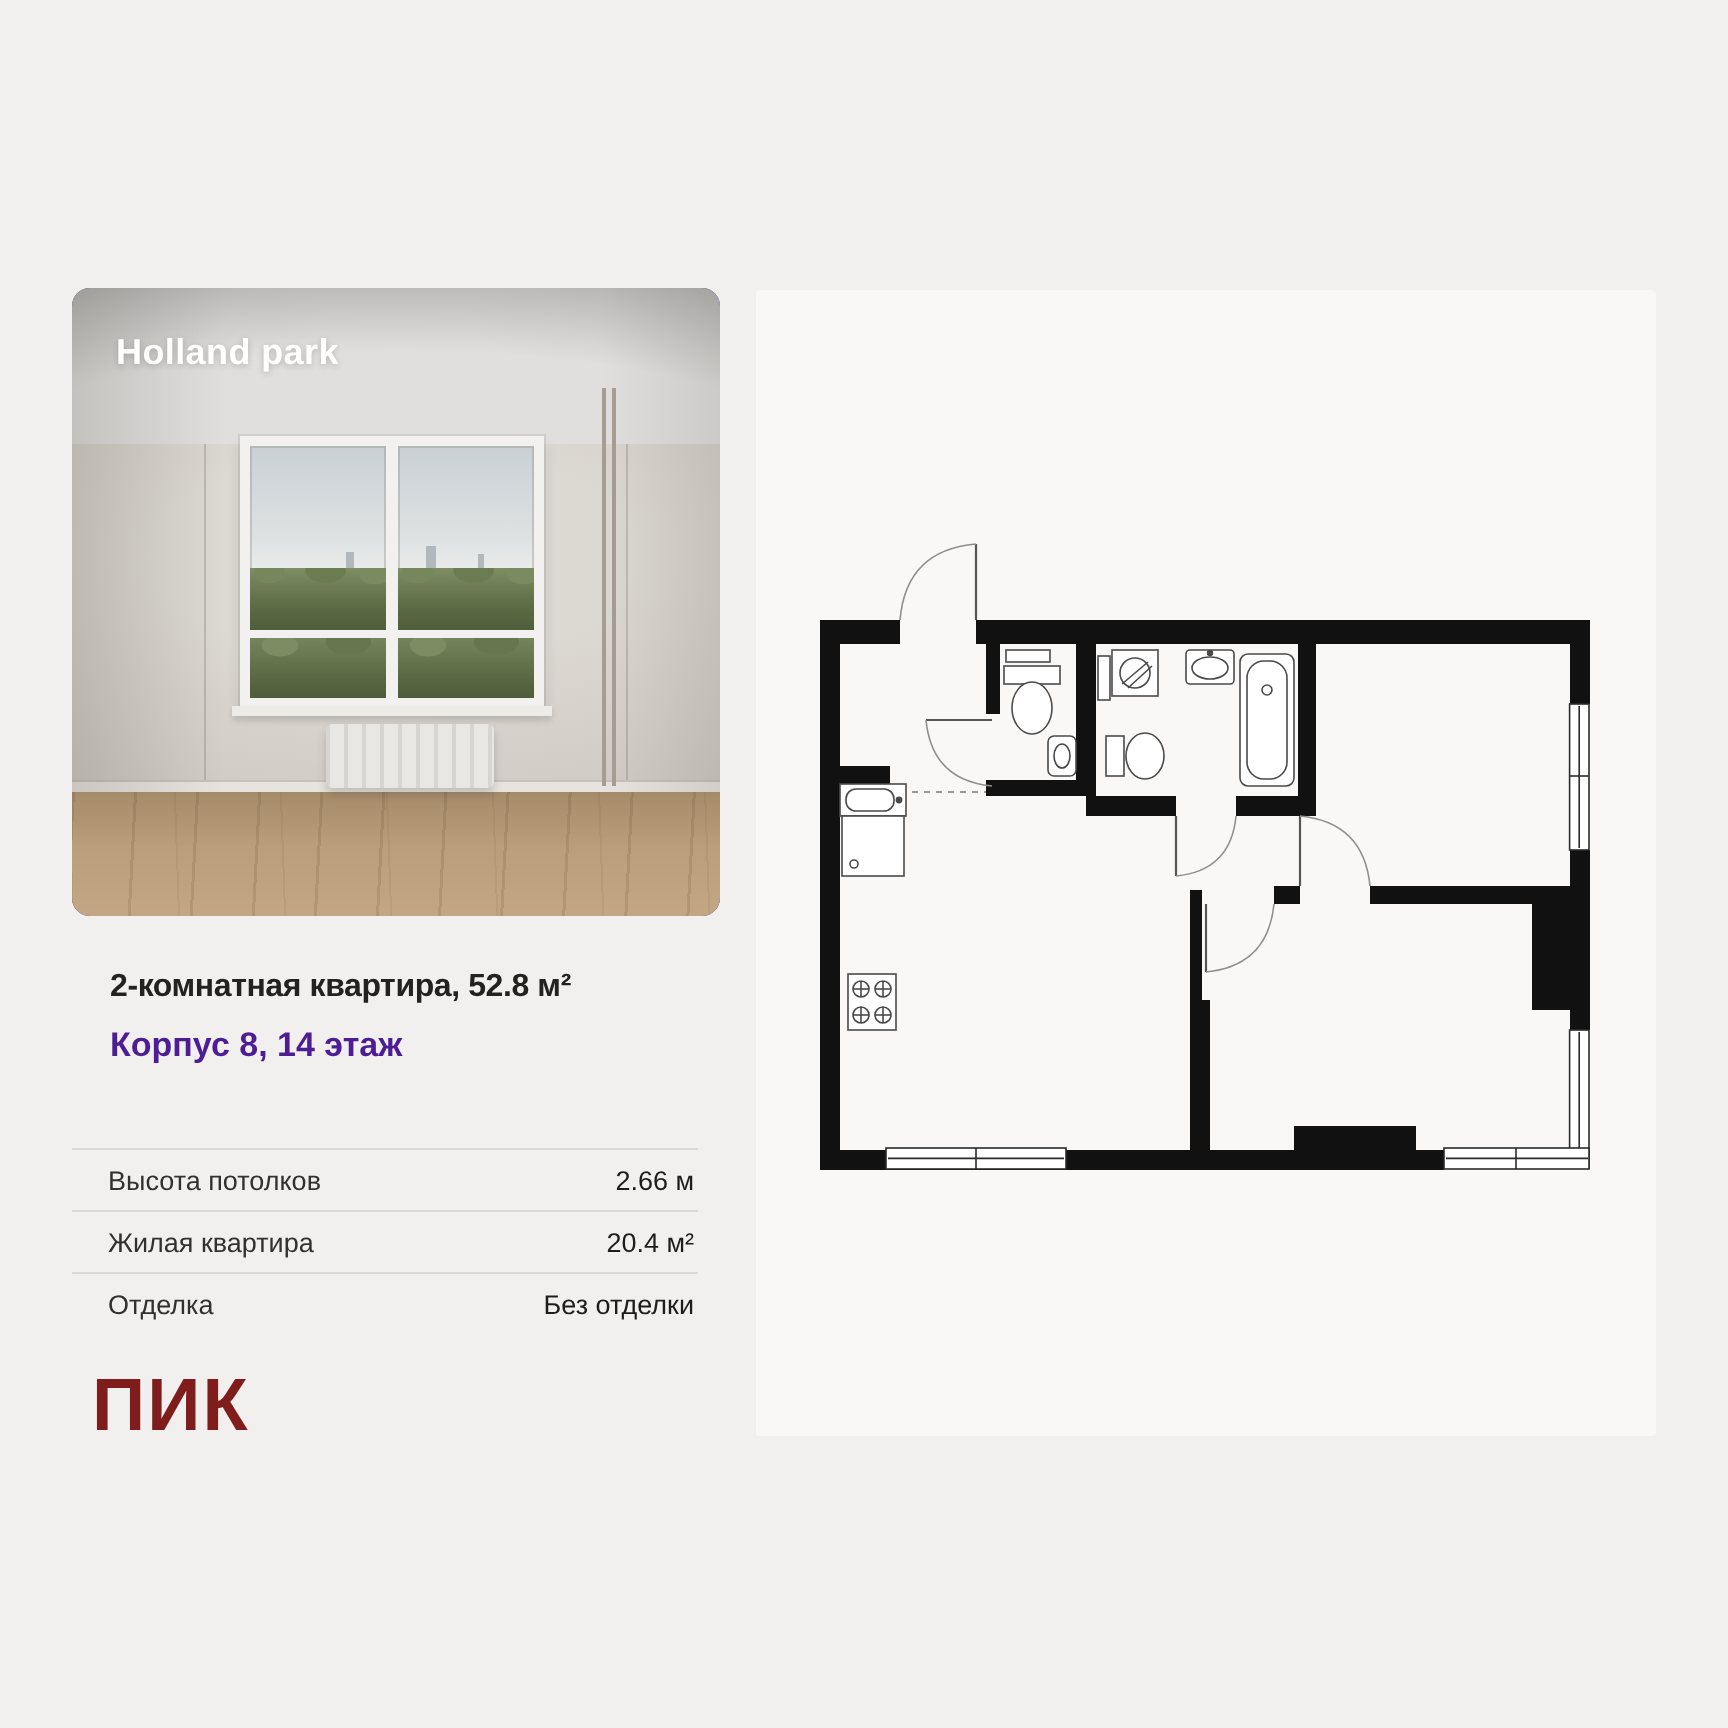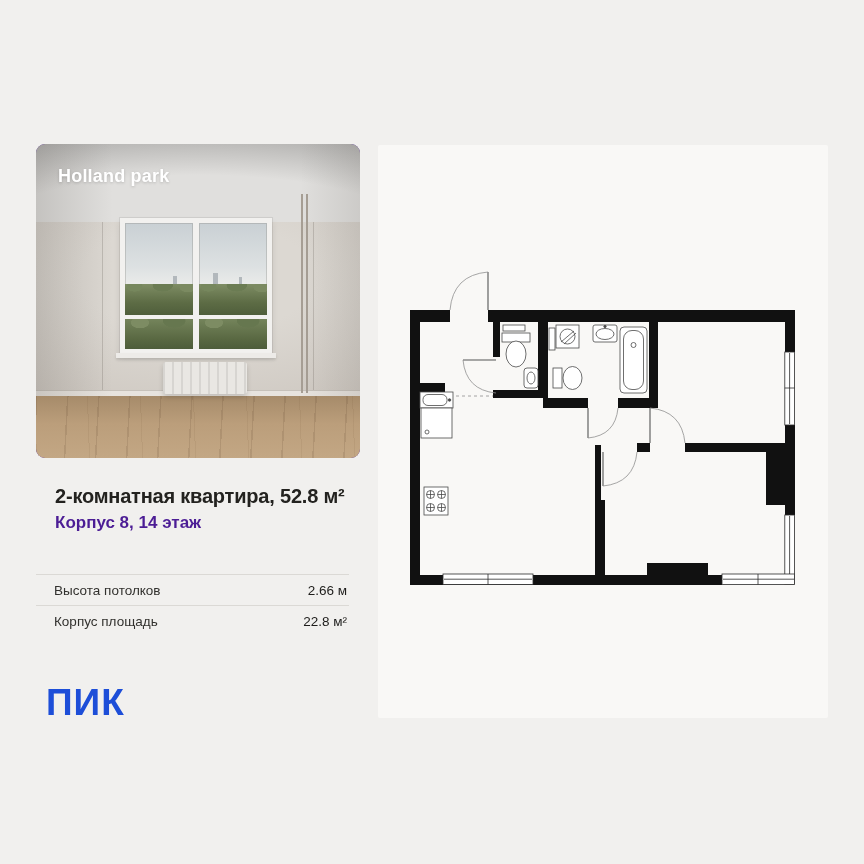--- a/index.html
+++ b/index.html
@@ -89,42 +89,42 @@
   }
   .ph-title {
     position:absolute; left:22px; top:22px;
     font-size:18px; font-weight:700; color:#ffffff; letter-spacing:.2px;
     text-shadow:0 1px 3px rgba(0,0,0,.18);
   }
 
   
   .title {
     position:absolute; left:55px; top:485px; width:330px;
-    font-size:20px; font-weight:700; color:#23221f; letter-spacing:-.2px;
+    font-size:16px; font-weight:700; color:#23221f; letter-spacing:-.2px;
   }
   .subtitle {
     position:absolute; left:55px; top:513px; width:330px;
     font-size:17px; font-weight:600; color:#4c1d95;
   }
 
   
   .spec-table { position:absolute; left:36px; top:552px; width:313px;margin-top:22px; }
   .spec-row {
     height:31px; border-top:1px solid #dbd9d5;
     display:flex; align-items:center; justify-content:space-between;
     padding:0 2px 0 18px;
   }
   .spec-label { font-size:13.5px; color:#32312e; }
   .spec-value { font-size:13.5px; color:#1e1d1b; }
 
   
   .brand {
     position:absolute; left:46px; top:684px;
     font-size:37px; line-height:38px; font-weight:800; letter-spacing:1px;
-    color:#1d4ed8;
+    color:#7f1d1d;
   }
 
   
   .plan-card {
     position:absolute; left:378px; top:145px; width:450px; height:573px;
     background:#f9f8f6; border-radius:2px;
   }
   .plan-svg { position:absolute; left:32px; top:123px; }
 </style>
 </head>
@@ -170,22 +170,26 @@
 
 <div class="title">2-комнатная квартира, 52.8 м²</div>
 <div class="subtitle">Корпус 8, 14 этаж</div>
 
 <div class="spec-table">
   <div class="spec-row">
     <span class="spec-label">Высота потолков</span>
     <span class="spec-value">2.66 м</span>
   </div>
   <div class="spec-row">
-    <span class="spec-label">Корпус площадь</span>
-    <span class="spec-value">22.8 м²</span>
+    <span class="spec-label">Жилая квартира</span>
+    <span class="spec-value">20.4 м²</span>
+  </div>
+  <div class="spec-row">
+    <span class="spec-label">Отделка</span>
+    <span class="spec-value">Без отделки</span>
   </div>
 </div>
 
 <div class="brand">ПИК</div>
 
 <div class="plan-card">
   <svg class="plan-svg" width="385" height="317" viewBox="0 -42 385 317">
 
     <g fill="#111111">
       <rect x="0" y="0" width="40" height="12"></rect>

